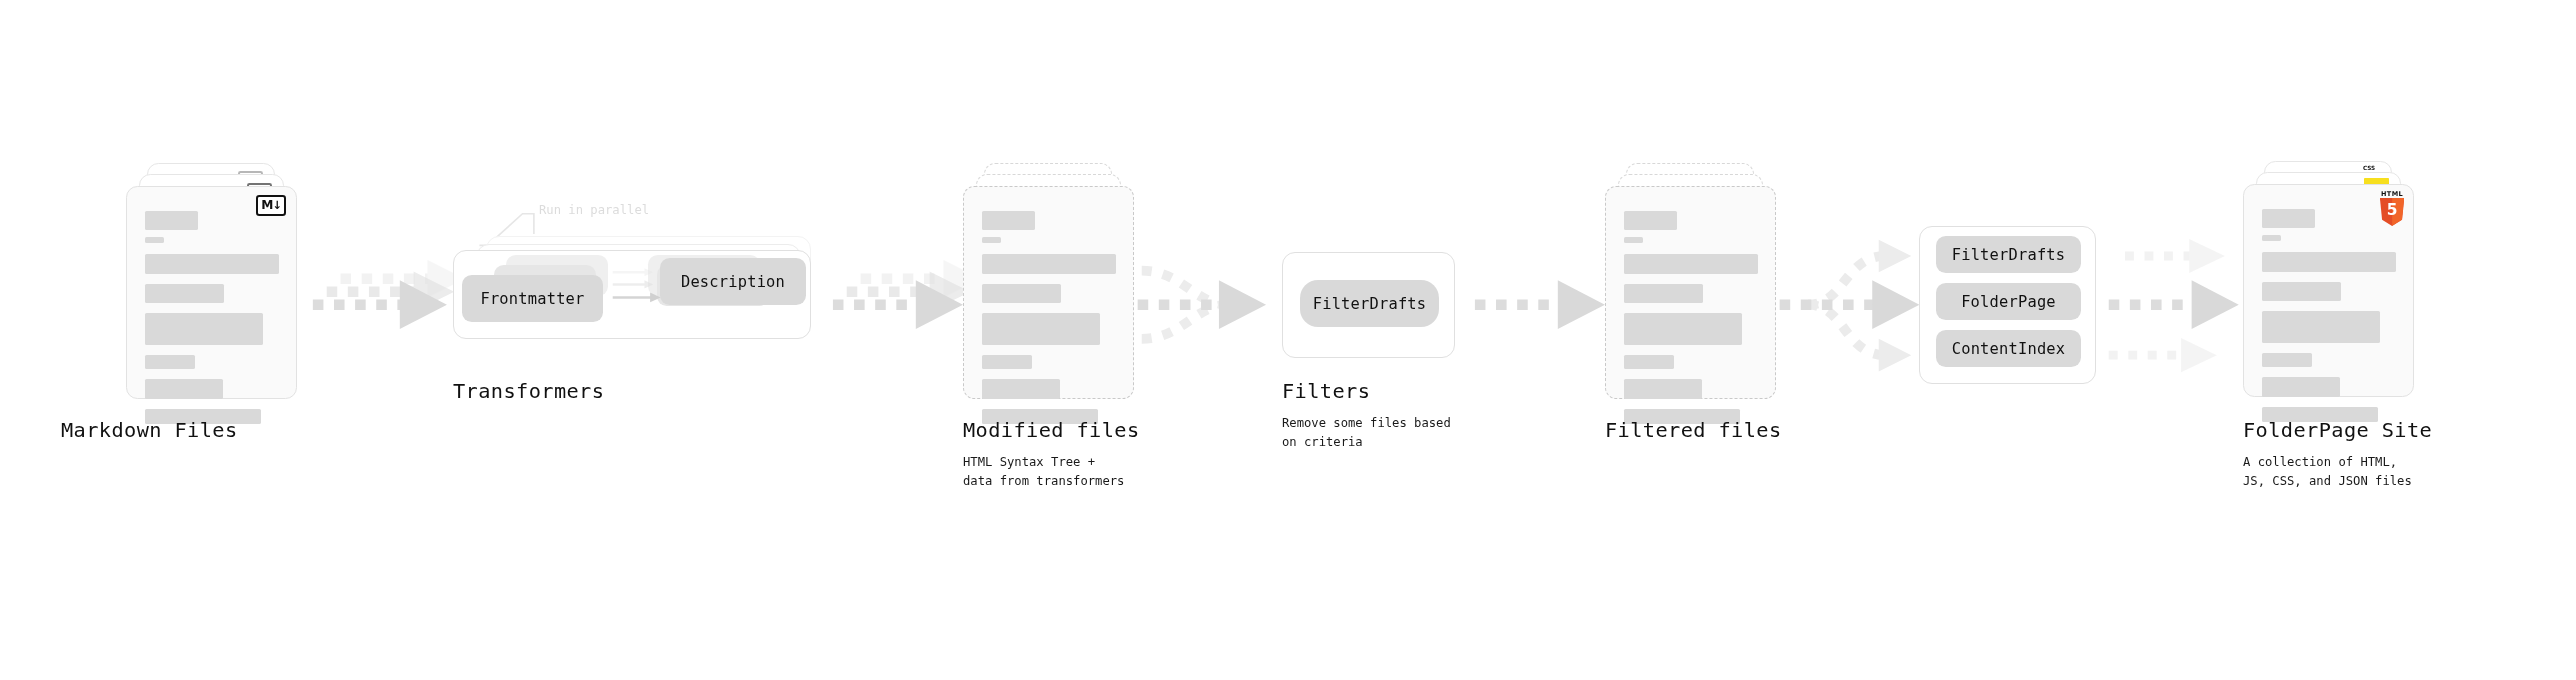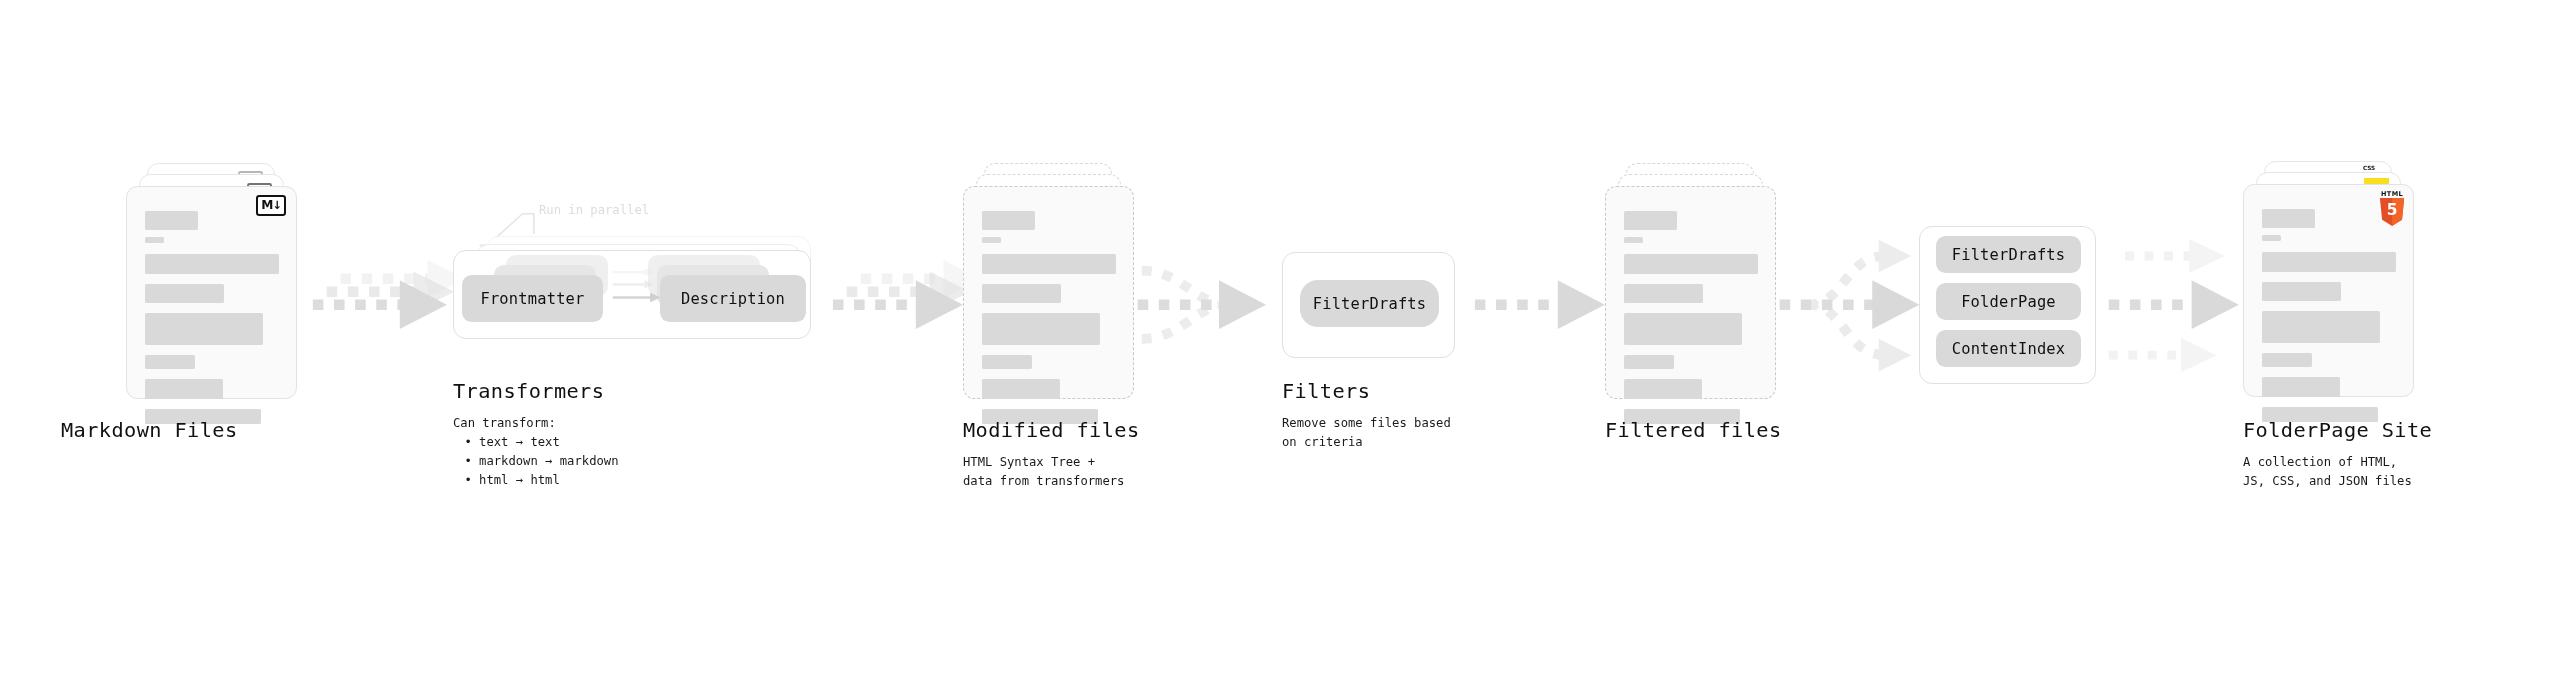--- a/index.html
+++ b/index.html
@@ -227,45 +227,39 @@
   <div class="group g-faintest" style="left:486px;top:236px;width:325px;height:75px;"></div>
   <div class="group g-faint" style="left:476px;top:244px;width:325px;height:75px;"></div>
   <div class="group" style="left:453px;top:250px;width:358px;height:89px;"></div>
 
   <div class="chip ghost2" style="left:506px;top:255px;width:102px;height:41px;"></div>
   <div class="chip ghost2" style="left:648px;top:255px;width:112px;height:41px;"></div>
   <div class="chip ghost" style="left:494px;top:265px;width:102px;height:41px;"></div>
   <div class="chip ghost" style="left:657px;top:265px;width:112px;height:41px;"></div>
 
   <div class="chip" style="left:462px;top:275px;width:141px;height:47px;">Frontmatter</div>
-  <div class="chip" style="left:660px;top:275px;width:146px;height:47px;">Description</div>
+  <div class="chip" style="left:660px;top:258px;width:146px;height:47px;">Description</div>
 
   <svg class="overlay" viewBox="0 0 3170 838">
     <g opacity="0.35">
       <line x1="754" y1="335" x2="795" y2="335" stroke="#e4e4e4" stroke-width="3"></line>
       <polygon points="793,330 804,335 793,340" fill="#e4e4e4"></polygon>
     </g>
     <g opacity="0.55">
       <line x1="754" y1="350" x2="795" y2="350" stroke="#e0e0e0" stroke-width="3"></line>
       <polygon points="793,345 804,350 793,355" fill="#e0e0e0"></polygon>
     </g>
     <g>
       <line x1="754" y1="366" x2="802" y2="366" stroke="#d4d4d4" stroke-width="3"></line>
       <polygon points="800,360 813,366 800,372" fill="#d0d0d0"></polygon>
     </g>
   </svg>
 
   <div class="caption" style="left:453px;top:379px;">
     <div class="title">Transformers</div>
-    <div class="sub">
-      <div>Can transform:</div>
-      <div class="li">• text → text</div>
-      <div class="li">• markdown → markdown</div>
-      <div class="li">• html → html</div>
-    </div>
   </div>
 
   <div class="filestack" style="left:963px;top:163px;">
     <div class="card dashed-ghost back2"></div>
     <div class="card dashed-ghost back1"></div>
     <div class="card dashed front">
       <div class="bars">
         <div class="bar" style="width:53px;height:18.7px;"></div>
         <div class="bar" style="width:18.7px;height:5.7px;margin-bottom:10.6px;"></div>
         <div class="bar" style="width:134px;height:20.3px;margin-bottom:9.8px;"></div>

